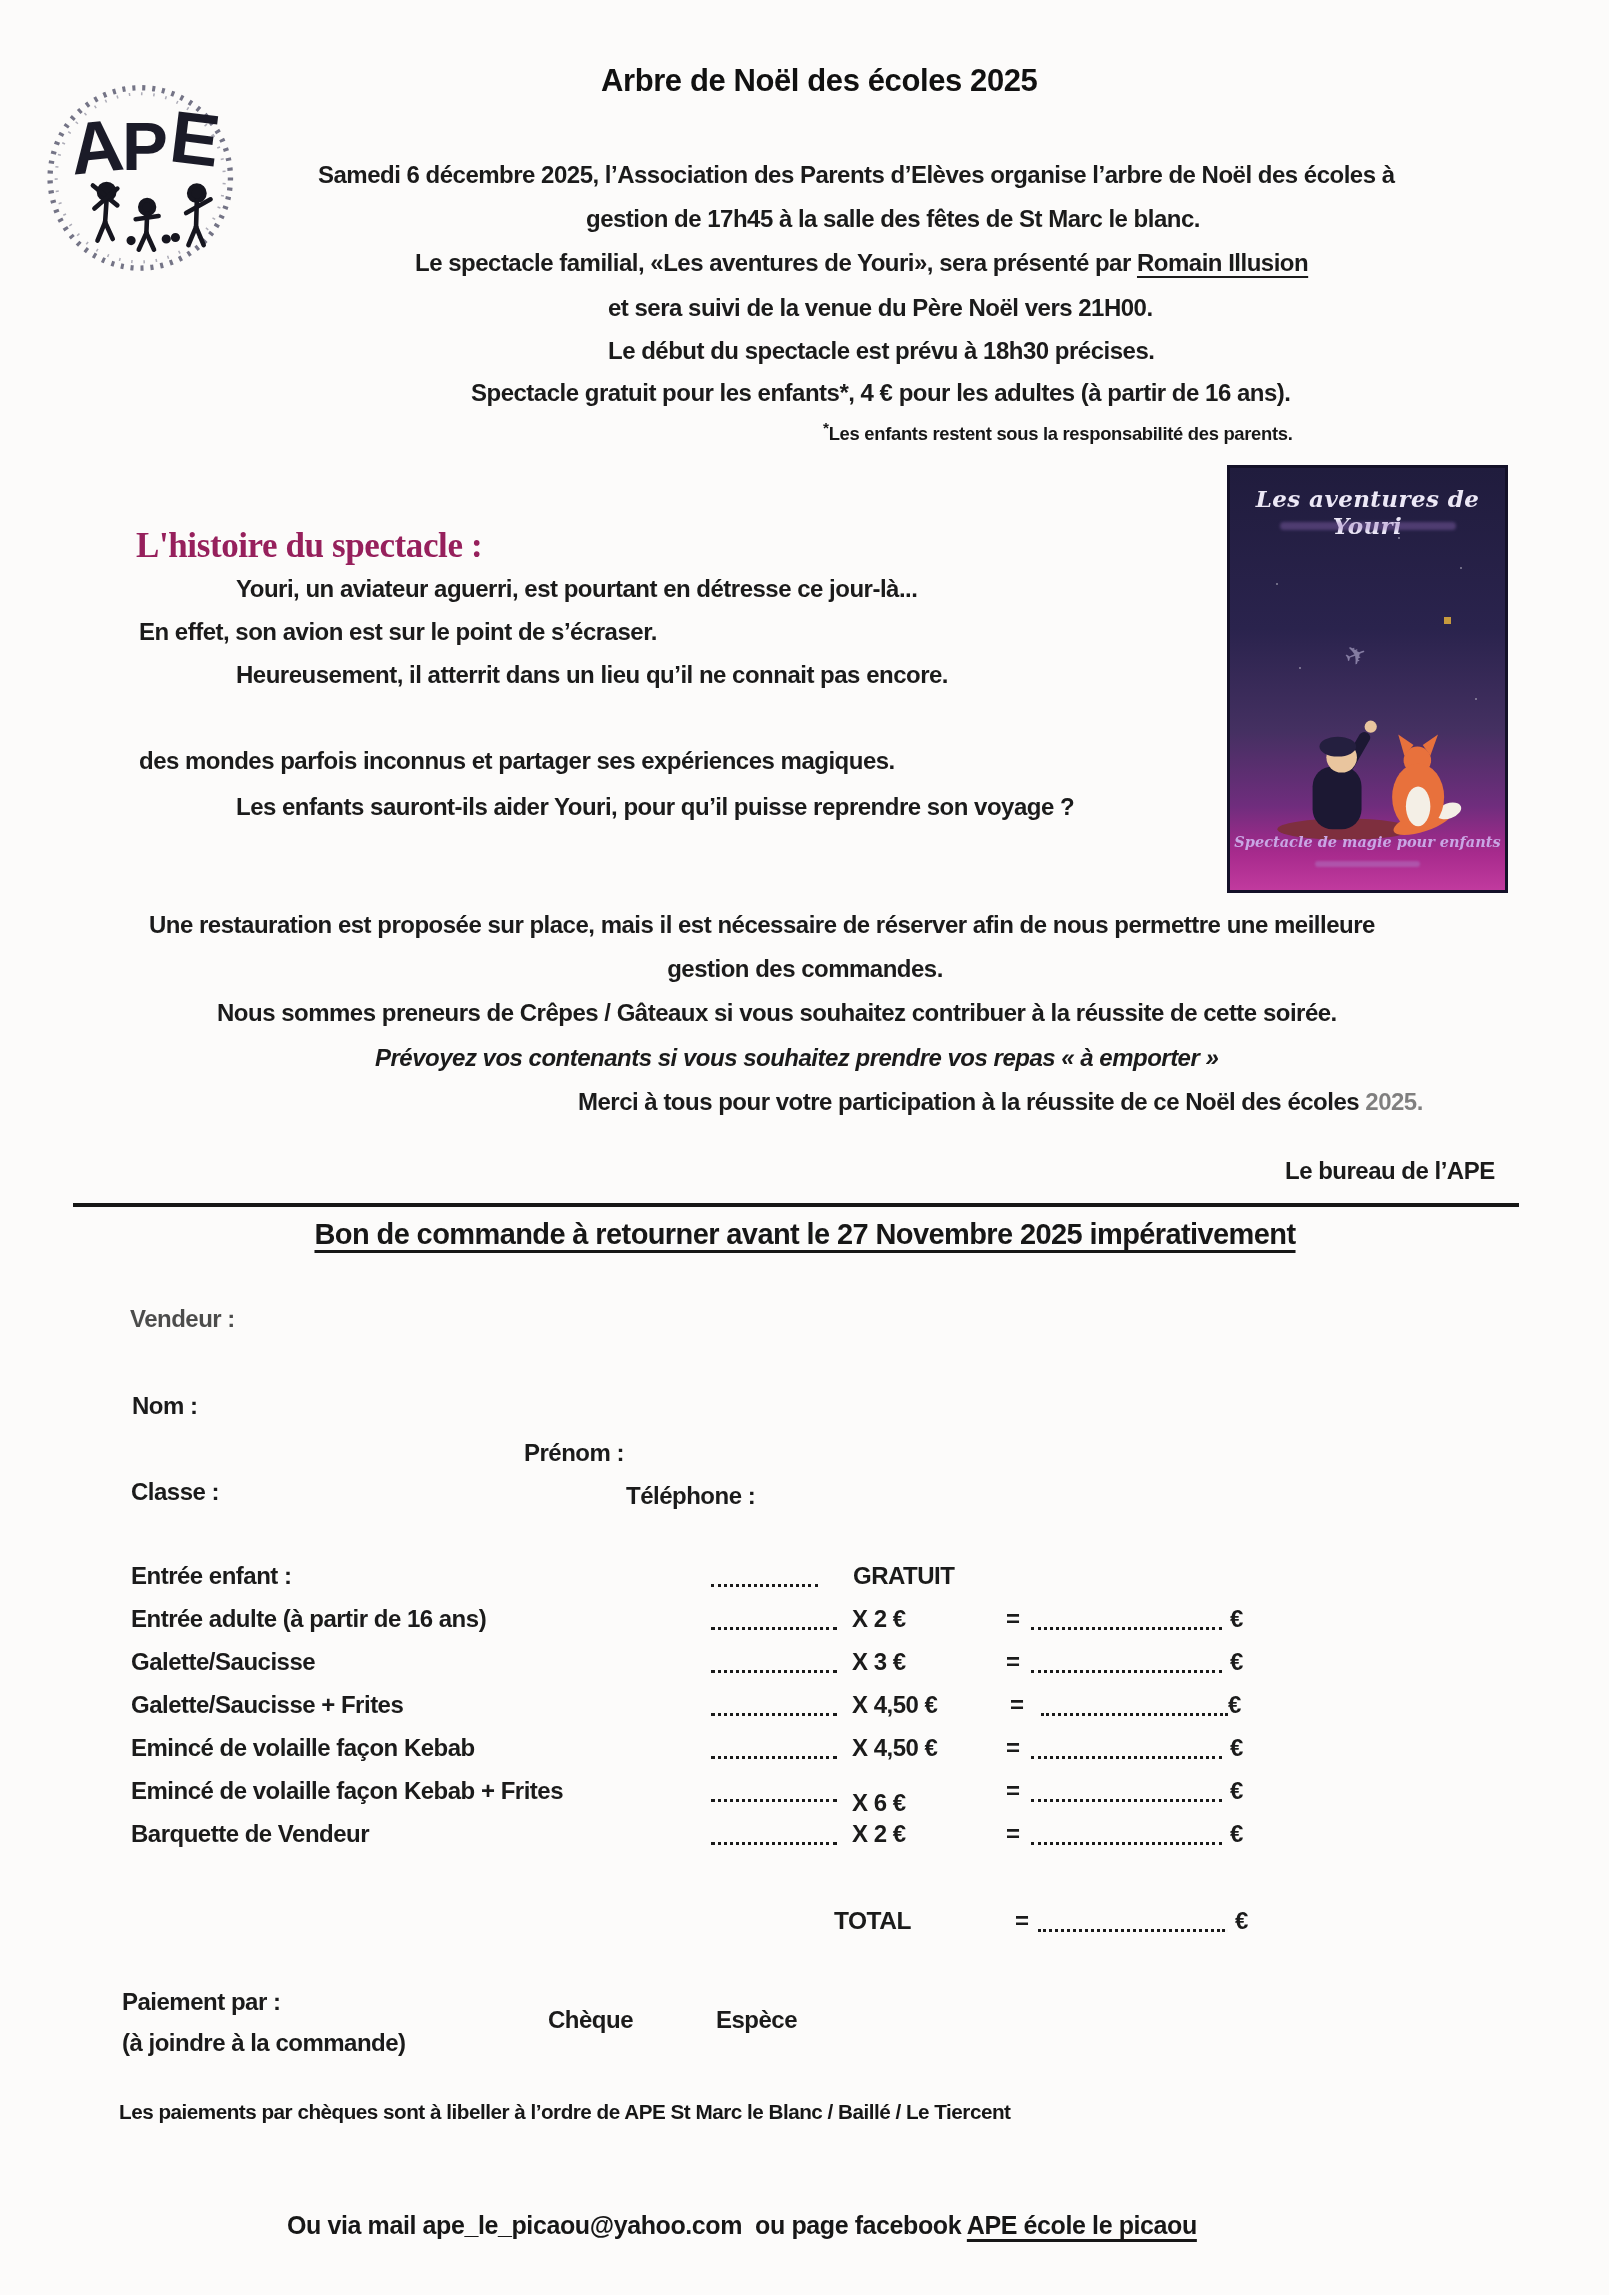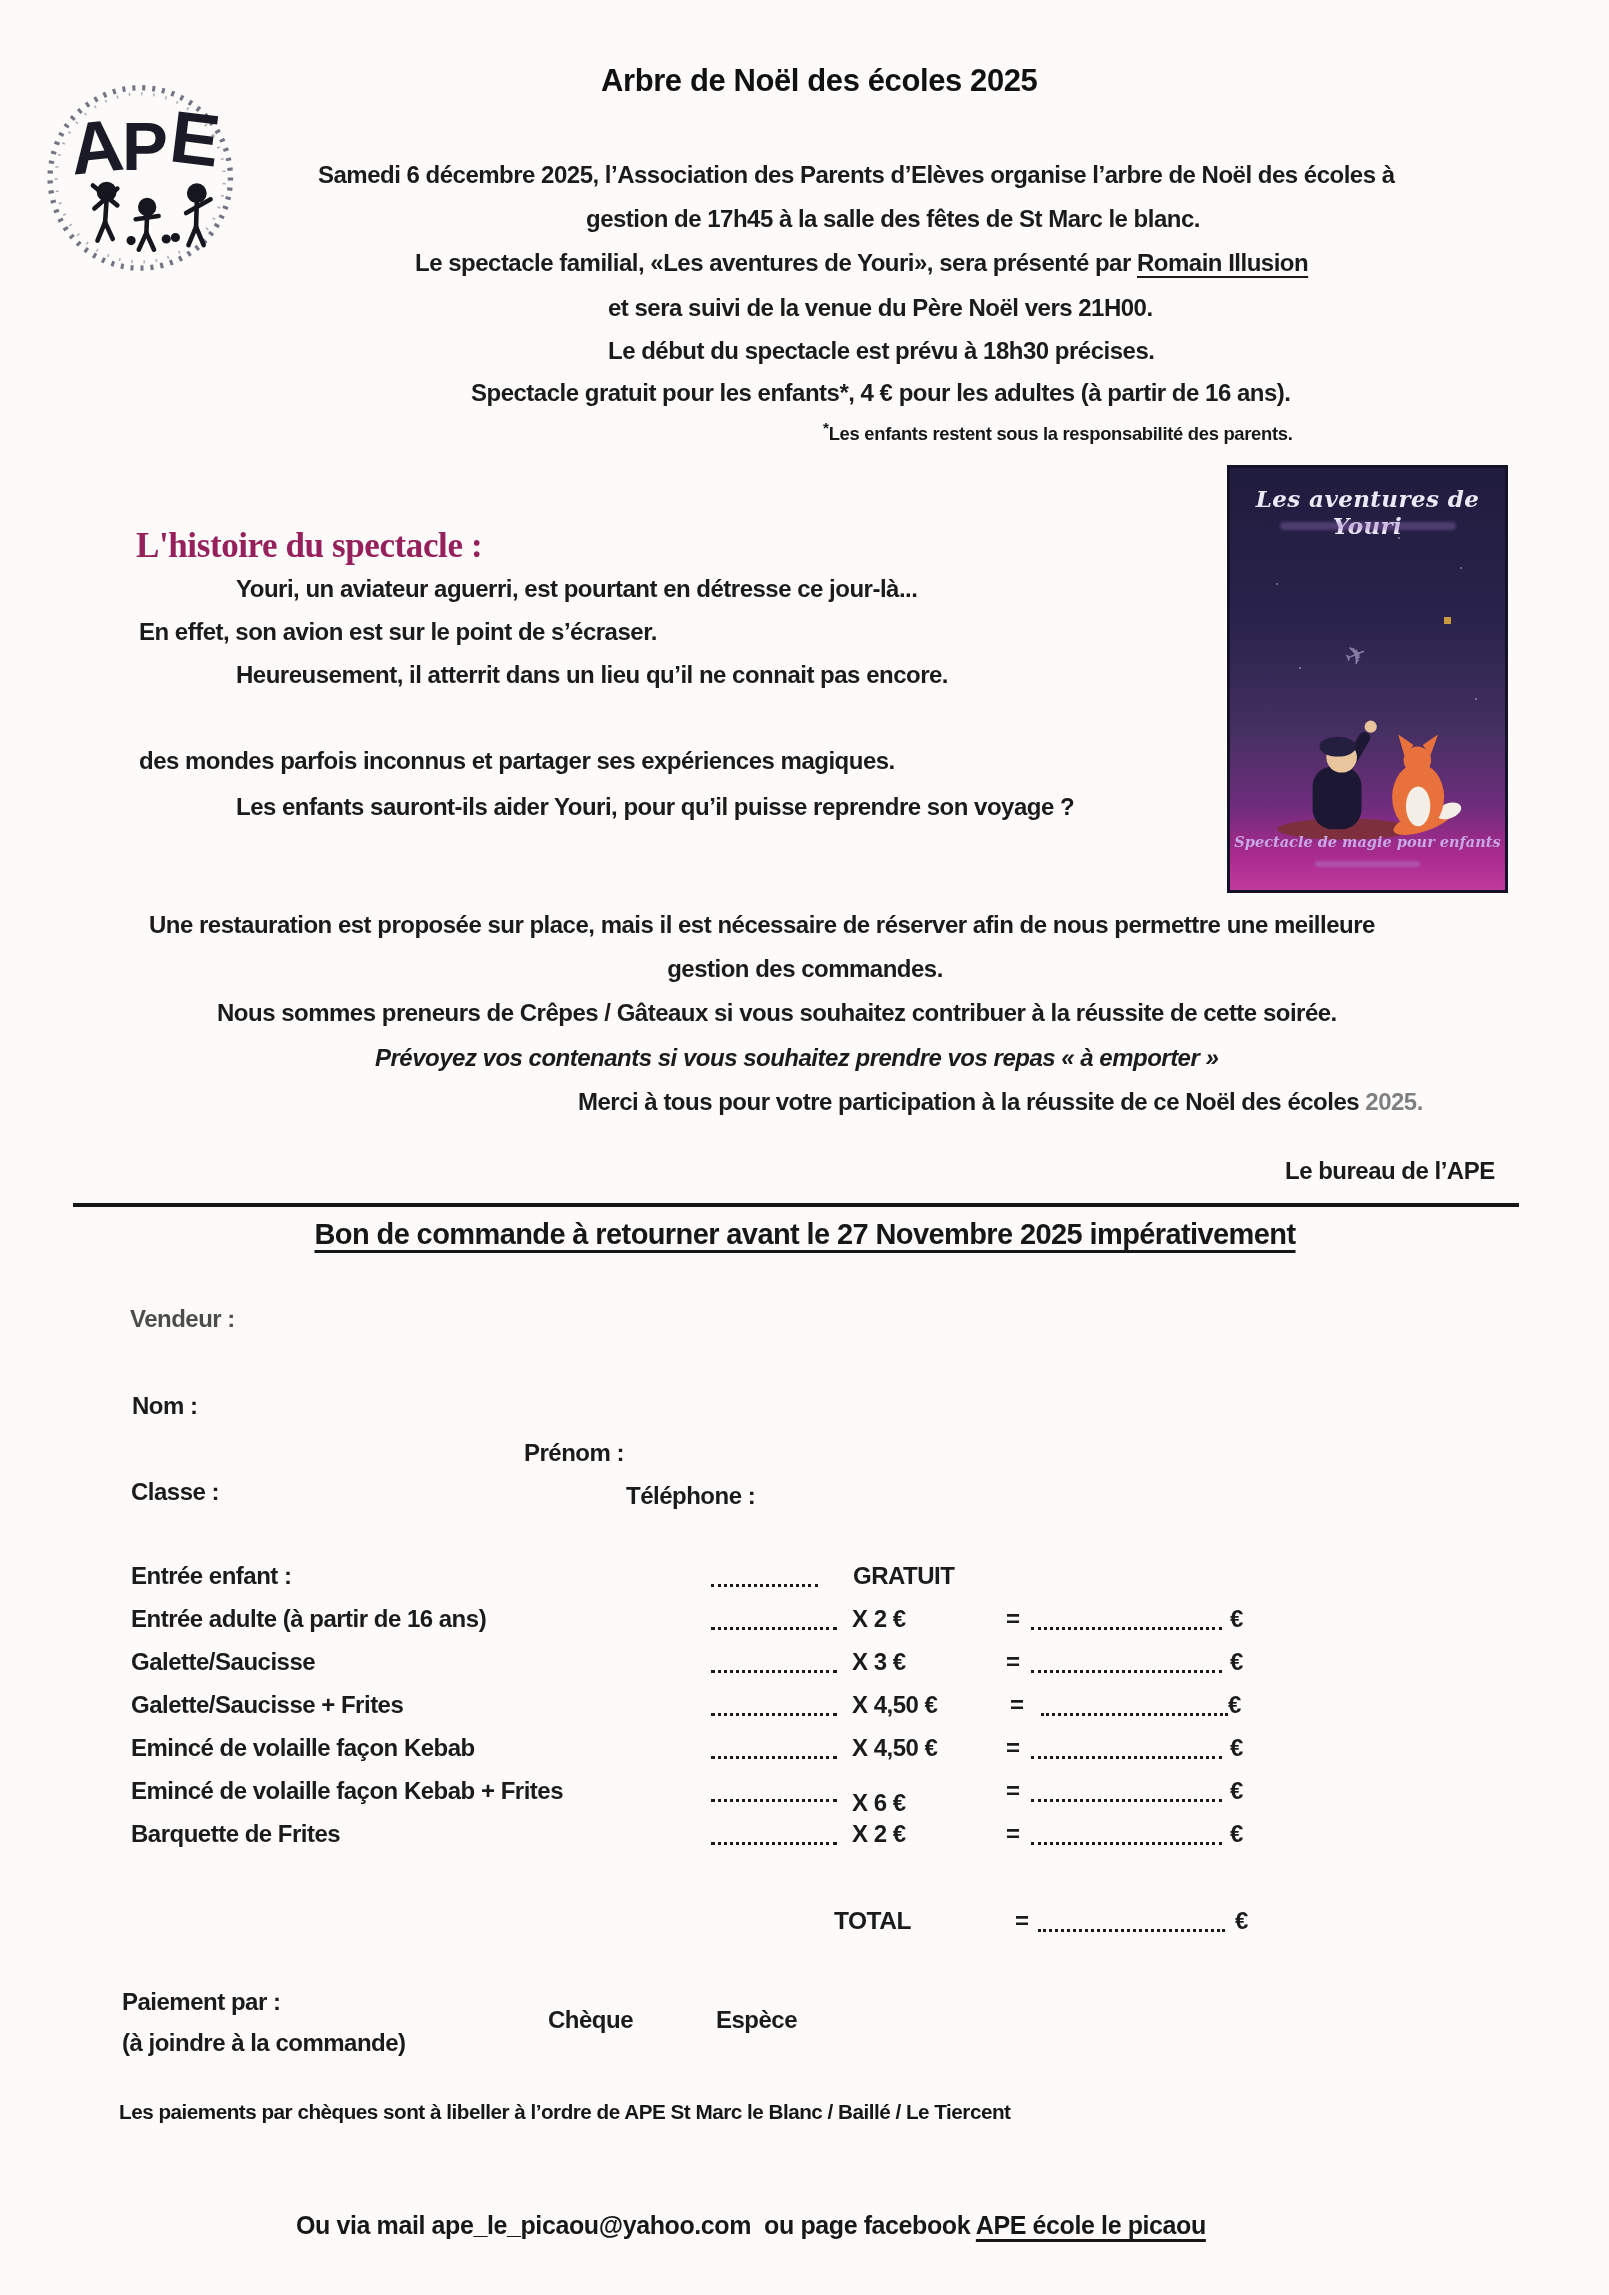--- a/index.html
+++ b/index.html
@@ -184,21 +184,21 @@
   </div>
   <div class="abs" style="left:0;top:1777px;width:100%;">
     <span class="abs t" style="left:131px;top:0;">Emincé de volaille façon Kebab + Frites</span>
     <span class="dl abs" style="left:711px;top:21.4px;width:126px;"></span>
     <span class="abs t" style="left:852px;top:0;margin-top:12px;">X 6 €</span>
     <span class="abs t" style="left:1006px;top:0;">=</span>
     <span class="dl abs" style="left:1031px;top:21.4px;width:191px;"></span>
     <span class="abs t" style="left:1230px;top:0;">€</span>
   </div>
   <div class="abs" style="left:0;top:1820px;width:100%;">
-    <span class="abs t" style="left:131px;top:0;">Barquette de Frites</span>
+    <span class="abs t" style="left:131px;top:0;">Barquette de Vendeur</span>
     <span class="dl abs" style="left:711px;top:21.4px;width:126px;"></span>
     <span class="abs t" style="left:852px;top:0;">X 2 €</span>
     <span class="abs t" style="left:1006px;top:0;">=</span>
     <span class="dl abs" style="left:1031px;top:21.4px;width:191px;"></span>
     <span class="abs t" style="left:1230px;top:0;">€</span>
   </div>
 
   <div class="abs" style="left:0;top:1907px;width:100%;">
     <span class="abs t" style="left:834px;top:0;font-size:24.5px;">TOTAL</span>
     <span class="abs t" style="left:1015px;top:0;">=</span>
@@ -206,16 +206,16 @@
     <span class="abs t" style="left:1235px;top:0;">€</span>
   </div>
 
   <div class="abs t" style="left:122px;top:1988px;">Paiement par :</div>
   <div class="abs t" style="left:122px;top:2029px;">(à joindre à la commande)</div>
   <div class="abs t" style="left:548px;top:2006px;">Chèque</div>
   <div class="abs t" style="left:716px;top:2006px;">Espèce</div>
 
   <div class="abs note" style="left:119px;top:2100px;">Les paiements par chèques sont à libeller à l’ordre de APE St Marc le Blanc / Baillé / Le Tiercent</div>
 
-  <div class="abs contact2" style="left:296px;top:2211px;"><span>Ou via mail </span><span>ape_le_picaou@yahoo.com</span><span style="white-space:pre;">  ou page facebook </span><span class="ul2">APE école le picaou</span></div>
+  <div class="abs contact2" style="left:287px;top:2211px;"><span>Ou via mail </span><span>ape_le_picaou@yahoo.com</span><span style="white-space:pre;">  ou page facebook </span><span class="ul2">APE école le picaou</span></div>
 
 </div>
 
 
 </body></html>

